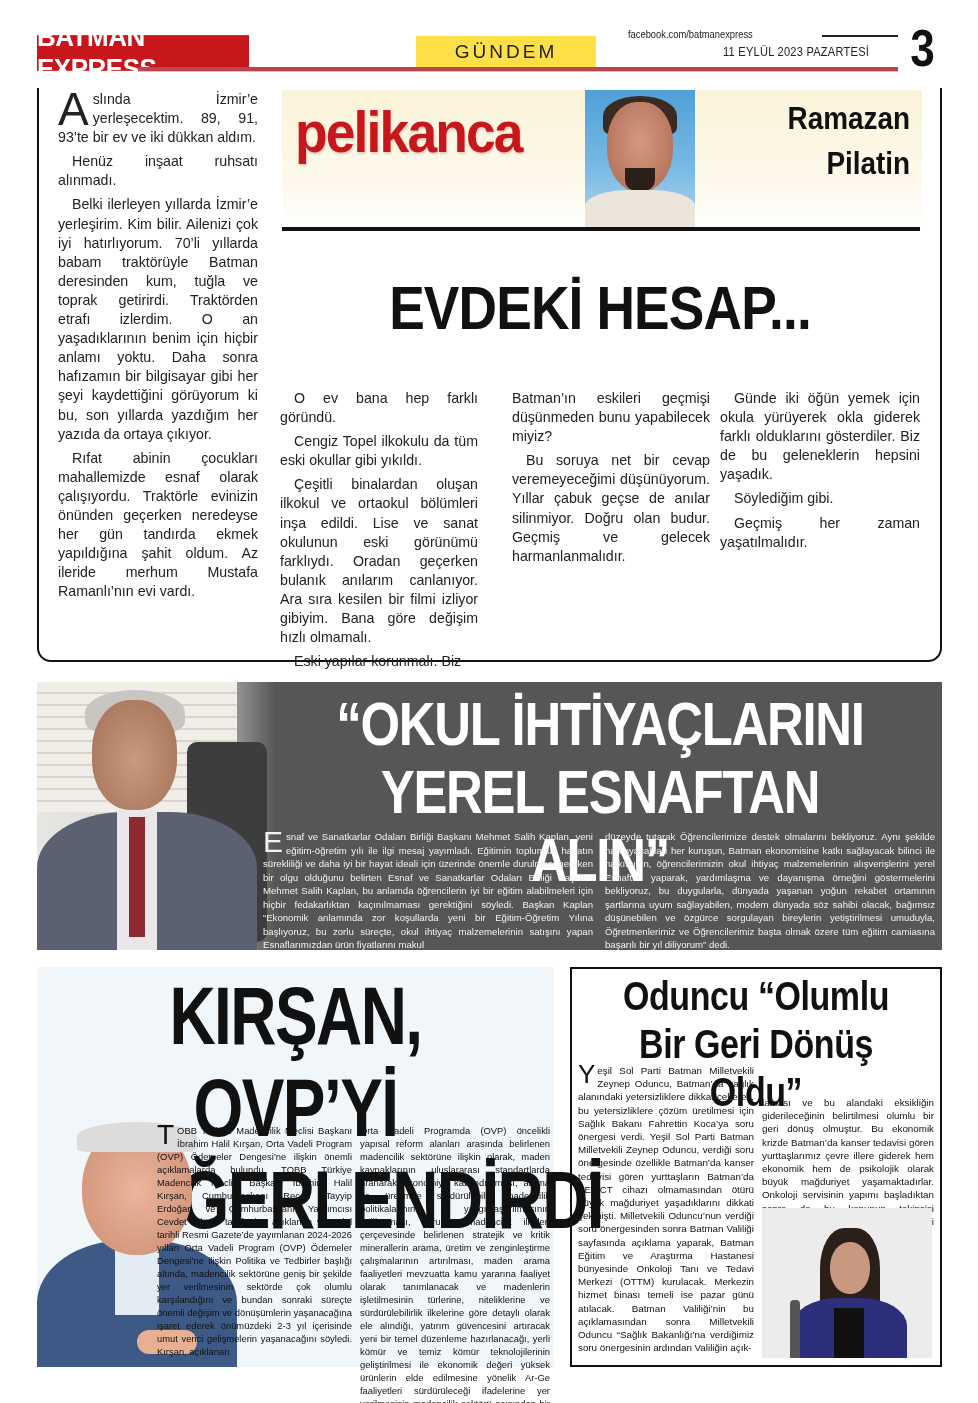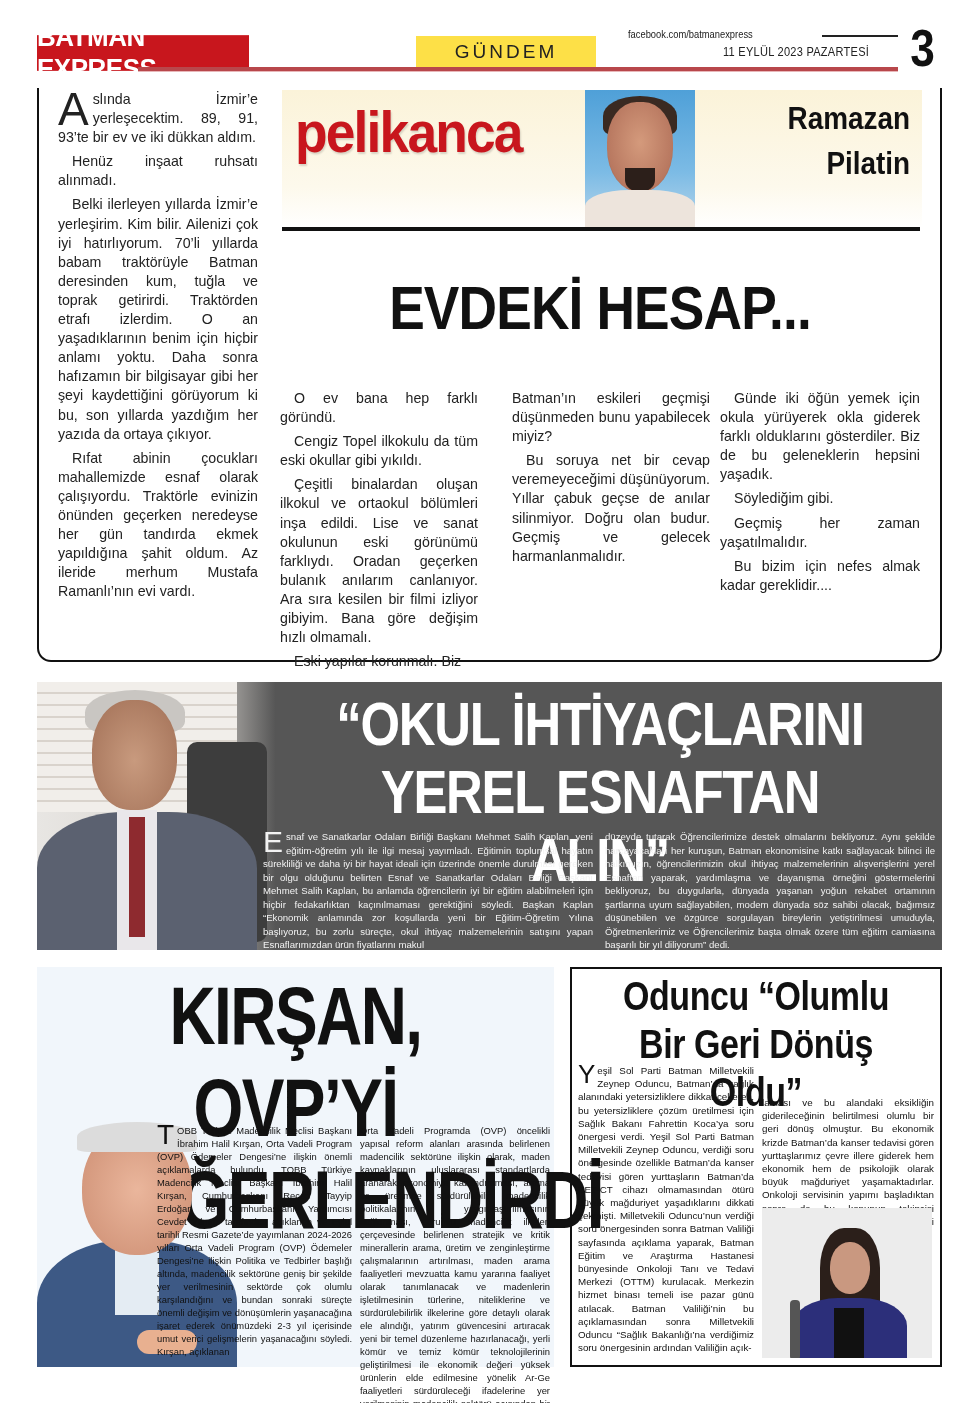--- a/index.html
+++ b/index.html
@@ -141,21 +141,20 @@
   <p>Eski yapılar korunmalı. Biz</p>
 </div>
 <div class="col3 txt">
   <p class="noind">Batman’ın eskileri geçmişi düşünmeden bunu yapabilecek miyiz?</p>
   <p>Bu soruya net bir cevap veremeyeceğimi düşünüyorum. Yıllar çabuk geçse de anılar silinmiyor. Doğru olan budur. Geçmiş ve gelecek harmanlanmalıdır.</p>
 </div>
 <div class="col4 txt">
   <p>Günde iki öğün yemek için okula yürüyerek okla giderek farklı olduklarını gösterdiler. Biz de bu geleneklerin hepsini yaşadık.</p>
   <p class="b">Söylediğim gibi.</p>
   <p class="b">Geçmiş her zaman yaşatılmalıdır.</p>
-  <p class="b">Bu bizim için nefes almak kadar gereklidir....</p>
 </div>
 
 <div class="okul-wrap"></div>
 <div class="okul-photo">
   <div class="blinds"></div>
     <div class="chair"></div>
     <div class="suit"></div>
     <div class="shirt"></div>
     <div class="tie"></div>
     <div class="hair"></div>

